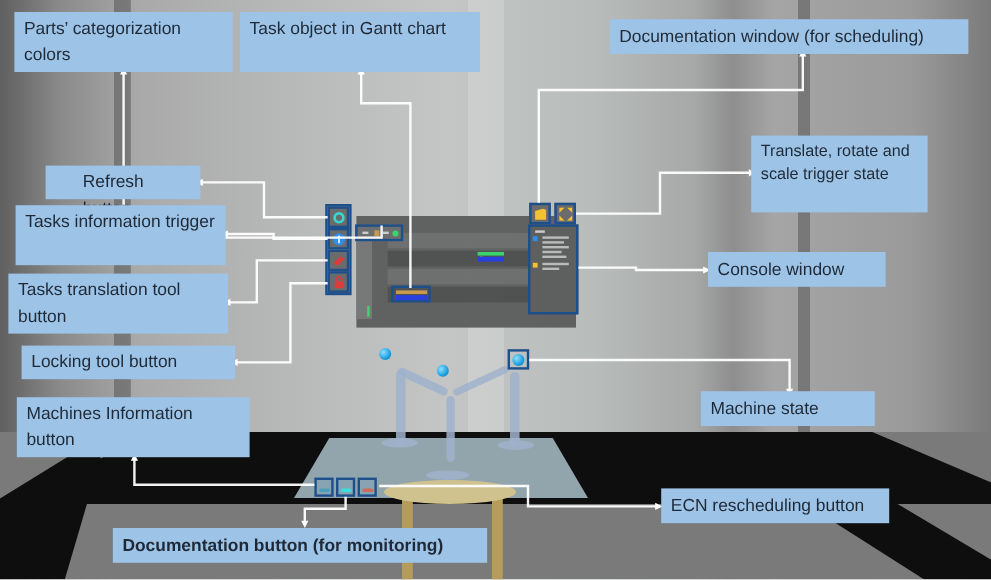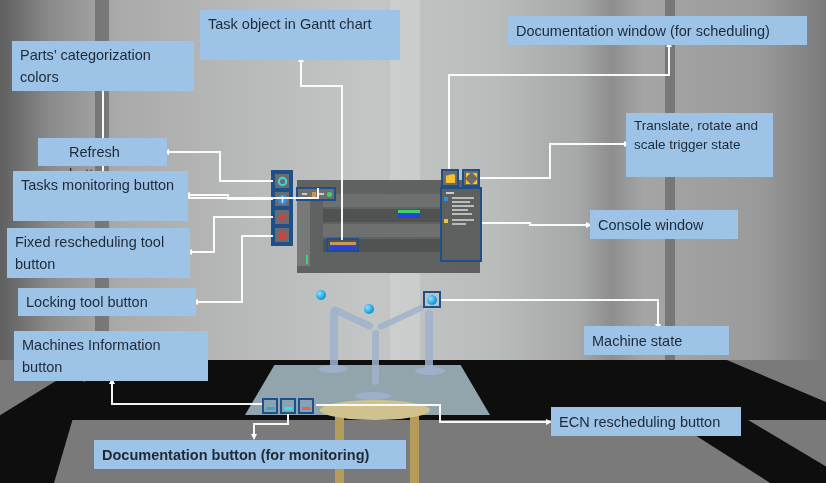--- a/index.html
+++ b/index.html
@@ -172,26 +172,26 @@
       <polygon points="186,252 192,249 192,255"></polygon>
       <polygon points="192,302 198,299 198,305"></polygon>
       <polygon points="592,225 586,222 586,228"></polygon>
       <polygon points="658,330 655,324 661,324"></polygon>
       <polygon points="112,378 109,384 115,384"></polygon>
       <polygon points="254,440 251,434 257,434"></polygon>
       <polygon points="552,422 546,419 546,425"></polygon>
     </g>
   </svg>
 
-  <div class="callout" style="left:12px;top:10px;width:182px;height:50px;margin-top:31px;">Parts’ categorization colors</div>
+  <div class="callout" style="left:12px;top:10px;width:182px;height:50px;">Parts’ categorization colors</div>
   <div class="callout" style="left:200px;top:10px;width:200px;height:50px;">Task object in Gantt chart</div>
   <div class="callout" style="left:508px;top:16px;width:299px;height:29px;padding-top:4px;">Documentation window (for scheduling)</div>
   <div class="callout" style="left:626px;top:113px;width:147px;height:64px;font-size:13.5px;line-height:19px;">Translate, rotate and scale trigger state</div>
   <div class="callout" style="left:38px;top:138px;width:129px;height:28px;padding-left:31px;">Refresh button</div>
-  <div class="callout" style="left:13px;top:171px;width:175px;height:50px;">Tasks monitoring button</div>
-  <div class="callout" style="left:7px;top:228px;width:183px;height:50px;">Fixed rescheduling tool button</div>
+  <div class="callout" style="left:13px;top:171px;width:175px;height:50px;">Tasks information trigger</div>
+  <div class="callout" style="left:7px;top:228px;width:183px;height:50px;">Tasks translation tool button</div>
   <div class="callout" style="left:590px;top:210px;width:148px;height:29px;padding-top:4px;">Console window</div>
   <div class="callout" style="left:14px;top:331px;width:194px;height:50px;">Machines Information button</div>
   <div class="callout" style="left:18px;top:288px;width:178px;height:28px;">Locking tool button</div>
   <div class="callout" style="left:551px;top:407px;width:190px;height:29px;padding-top:4px;">ECN rescheduling button</div>
   <div class="callout" style="left:584px;top:326px;width:145px;height:29px;padding-top:4px;">Machine state</div>
   <div class="callout" style="left:94px;top:440px;width:312px;height:29px;padding-top:4px;font-weight:bold;">Documentation button (for monitoring)</div>
 </div>
 
 </body></html>

